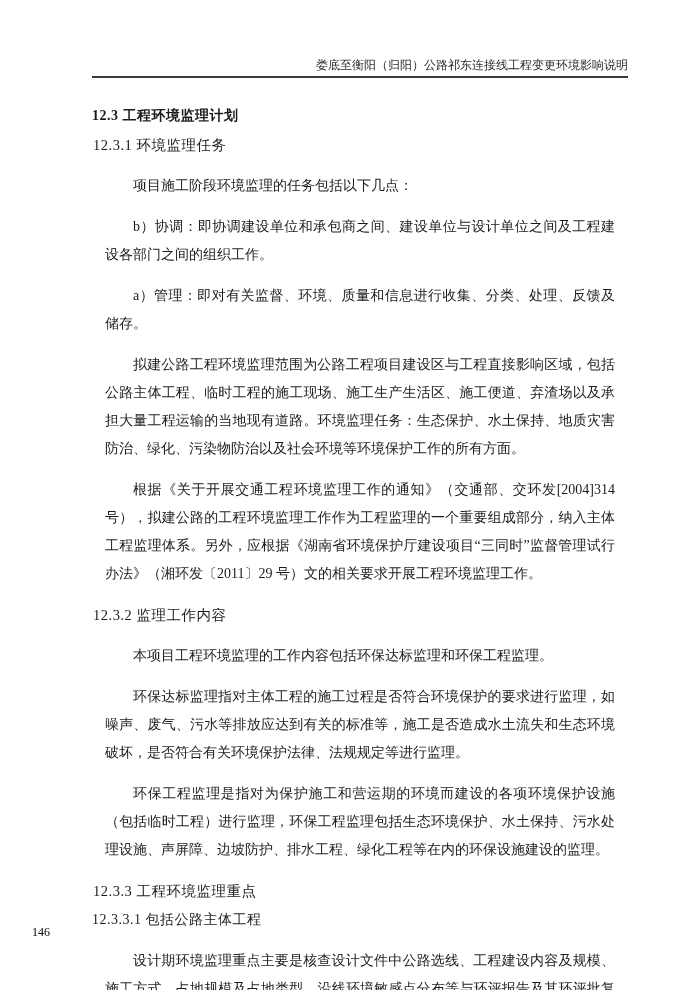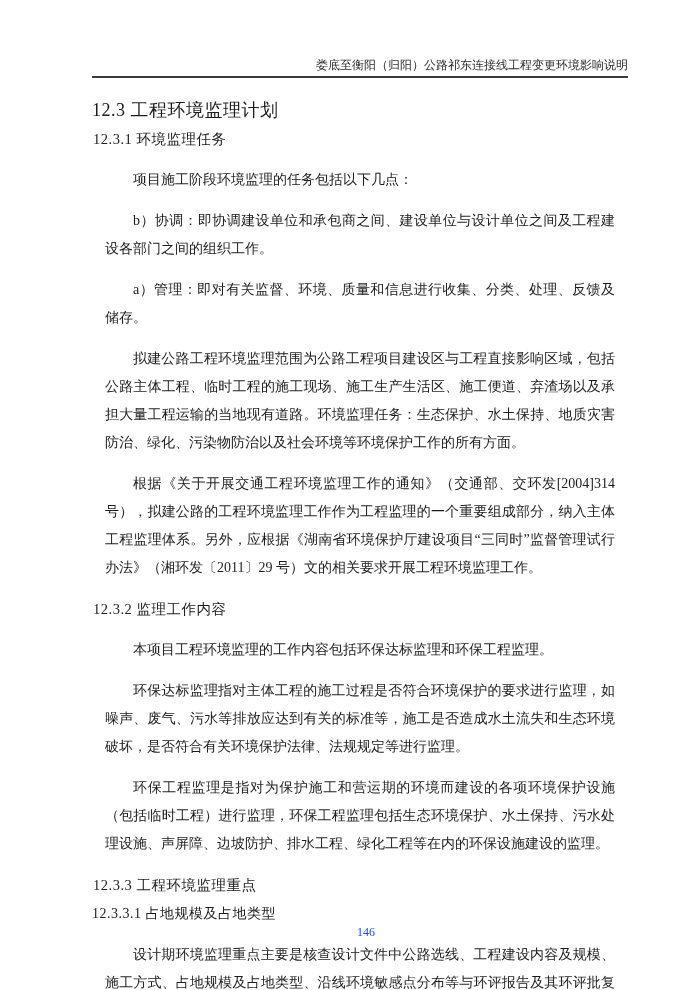--- a/index.html
+++ b/index.html
@@ -29,24 +29,24 @@
     padding-bottom: 3px;
   }
   .doc-body {
     position: absolute;
     top: 88px;
     left: 92px;
     right: 72px;
   }
   .blk { margin: 0; }
   .h1 {
-    font-size: 18px;
-    font-weight: normal;
+    font-size: 14px;
+    font-weight: bold;
     line-height: 28px;
-    margin: 8px 0 1px 0;
+    margin: 14px 0 1px 0;
     letter-spacing: 0.5px;
   }
   .h2 {
     font-size: 14.5px;
     font-weight: normal;
     line-height: 28px;
     margin: 1px;
     letter-spacing: 0.5px;
   }
   .h3 {
@@ -61,23 +61,22 @@
     line-height: 28px;
     text-align: justify;
     text-indent: 2em;
     margin: 13px;
   }
   .doc-footer {
     position: absolute;
     bottom: 50px;
     left: 0;
     right: 0;
-    text-align: center;
     font-size: 12px;
-    color: #1d4ed8;
+    color: #000000;
     padding-left: 32px;
   }
 </style>
 </head>
 <body>
 
 <div class="page">
   <div class="doc-header">娄底至衡阳（归阳）公路祁东连接线工程变更环境影响说明</div>
 
   <div class="doc-body" id="doc-body">
@@ -86,18 +85,18 @@
       <div class="blk p">项目施工阶段环境监理的任务包括以下几点：</div>
       <div class="blk p">b）协调：即协调建设单位和承包商之间、建设单位与设计单位之间及工程建设各部门之间的组织工作。</div>
       <div class="blk p">a）管理：即对有关监督、环境、质量和信息进行收集、分类、处理、反馈及储存。</div>
       <div class="blk p">拟建公路工程环境监理范围为公路工程项目建设区与工程直接影响区域，包括公路主体工程、临时工程的施工现场、施工生产生活区、施工便道、弃渣场以及承担大量工程运输的当地现有道路。环境监理任务：生态保护、水土保持、地质灾害防治、绿化、污染物防治以及社会环境等环境保护工作的所有方面。</div>
       <div class="blk p">根据《关于开展交通工程环境监理工作的通知》（交通部、交环发[2004]314 号），拟建公路的工程环境监理工作作为工程监理的一个重要组成部分，纳入主体工程监理体系。另外，应根据《湖南省环境保护厅建设项目“三同时”监督管理试行办法》（湘环发〔2011〕29 号）文的相关要求开展工程环境监理工作。</div>
       <div class="blk h2">12.3.2  监理工作内容</div>
       <div class="blk p">本项目工程环境监理的工作内容包括环保达标监理和环保工程监理。</div>
       <div class="blk p">环保达标监理指对主体工程的施工过程是否符合环境保护的要求进行监理，如噪声、废气、污水等排放应达到有关的标准等，施工是否造成水土流失和生态环境破坏，是否符合有关环境保护法律、法规规定等进行监理。</div>
       <div class="blk p">环保工程监理是指对为保护施工和营运期的环境而建设的各项环境保护设施（包括临时工程）进行监理，环保工程监理包括生态环境保护、水土保持、污水处理设施、声屏障、边坡防护、排水工程、绿化工程等在内的环保设施建设的监理。</div>
       <div class="blk h2">12.3.3  工程环境监理重点</div>
-      <div class="blk h3">12.3.3.1 占地规模及占地类型</div>
+      <div class="blk h3">12.3.3.1 包括公路主体工程</div>
       <div class="blk p">设计期环境监理重点主要是核查设计文件中公路选线、工程建设内容及规模、施工方式、占地规模及占地类型、沿线环境敏感点分布等与环评报告及其环评批复的一致性。</div>
     </div>
 
   <div class="doc-footer">146</div>
 </div>
 
 </body></html>

